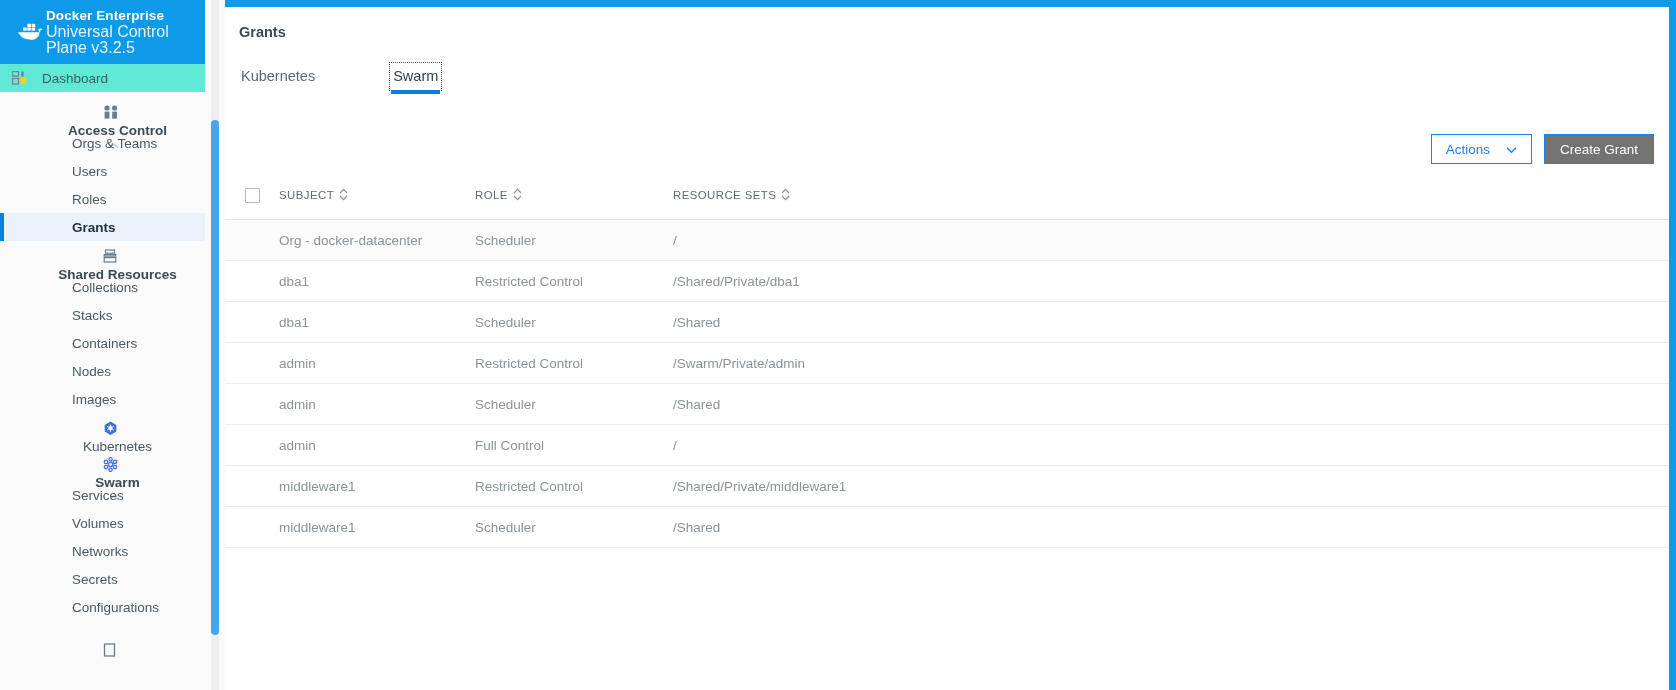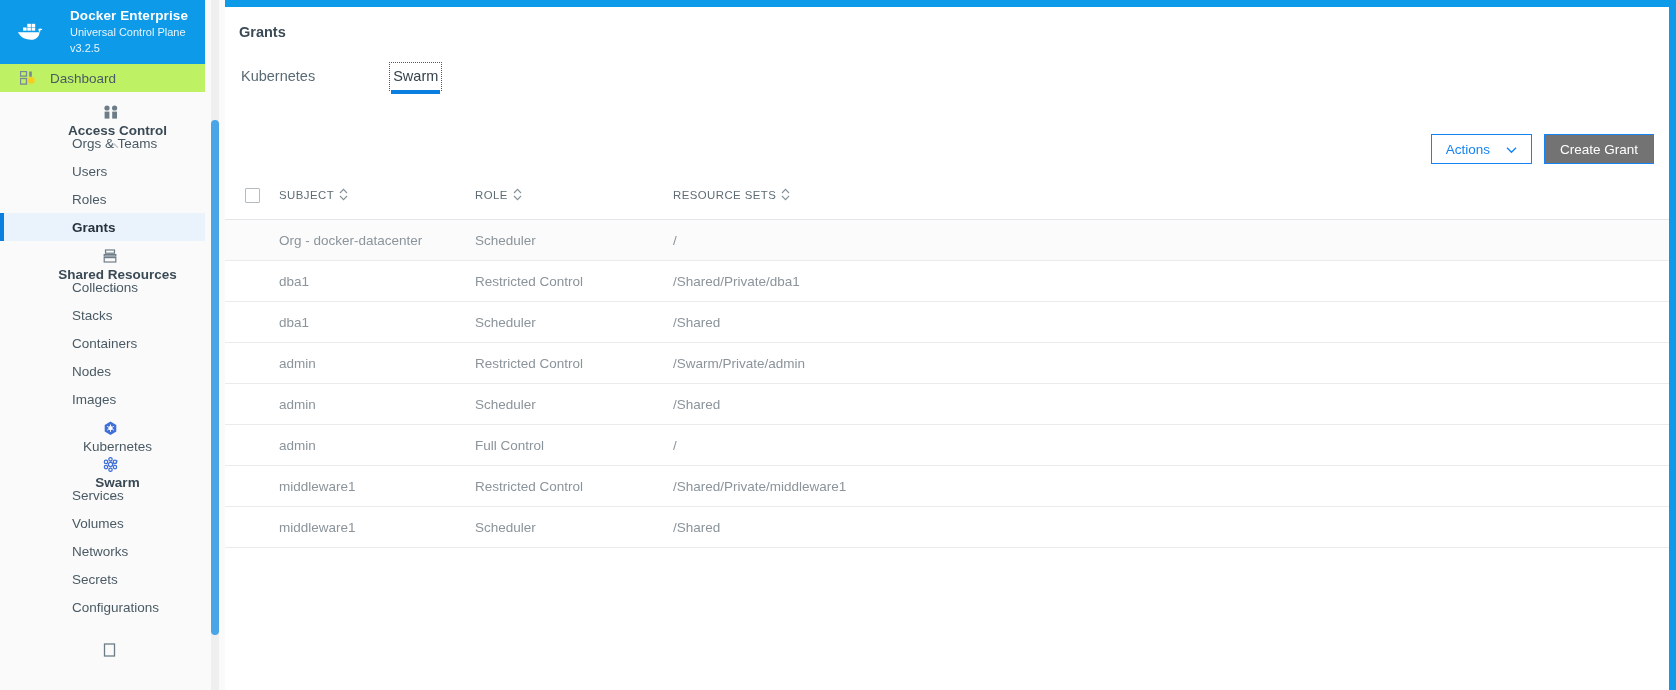--- a/index.html
+++ b/index.html
@@ -14,26 +14,26 @@
   
   #sidebar {
     position: relative;
     width: 225px; height: 690px;
     background: #fafafa;
     flex: 0 0 225px;
     overflow: hidden;
   }
   .brand {
     height: 64px; background: #0d9ae8;
-    display: flex; align-items: center; padding: 0 14px 0 16px; gap: 24px;
+    display: flex; align-items: center; padding: 0 14px 0 16px; gap: 0;
   }
   .brand-logo { width: 30px; height: 26px; flex: 0 0 30px; position: relative; }
   .brand-text { display: flex; flex-direction: column; justify-content: center; }
   .brand-title { font-size: 13.5px; font-weight: bold; color: #ffffff; line-height: 16px; letter-spacing: .1px; }
-  .brand-sub { font-size: 11px; color: #e6f4fd; line-height: 16px; }
+  .brand-sub { font-size: 16px; color: #e6f4fd; line-height: 16px; }
 
   .nav { padding-top: 0px; }
   .nav-group {
     height: 28px; display: flex; align-items: center;
     padding-left: 16px; padding-right: 14px;
     position: relative; cursor: pointer; flex-direction: column;
   }
   .nav-icon { width: 22px; flex: 0 0 22px; display: flex; align-items: center; justify-content: flex-start; }
   .nav-group-label { font-size: 13.5px; font-weight: bold; color: #3a4a55; flex: 1; padding-left: 8px; }
   .nav-group-label.plain { font-weight: normal; color: #4a5a64; }
@@ -45,22 +45,22 @@
     position: relative; cursor: pointer;
   }
   .nav-item.active {
     background: #eaf2fb; font-weight: bold; color: #26333d;
   }
   .nav-item.active::before {
     content: ""; position: absolute; left: 0; top: 0; bottom: 0;
     width: 4px; background: #0b7fe0;
   }
   .nav-row-dashboard {
-    height: 28px; display: flex; align-items: center; padding-left: 20px;
-    background: #bef264; font-size: 13.5px; color: #4a5a64; cursor: pointer;
+    height: 28px; display: flex; align-items: center; padding-left: 12px;
+    background: #5eead4; font-size: 13.5px; color: #4a5a64; cursor: pointer;
   }
   .spacer-4 { height: 4px; }
   .spacer-8 { height: 9px; }
 
   
   .sb-track {
     position: absolute; right: 6px; top: 0px; width: 8px; height: 690px;
     background: #efefef;
   }
   .sb-thumb {

